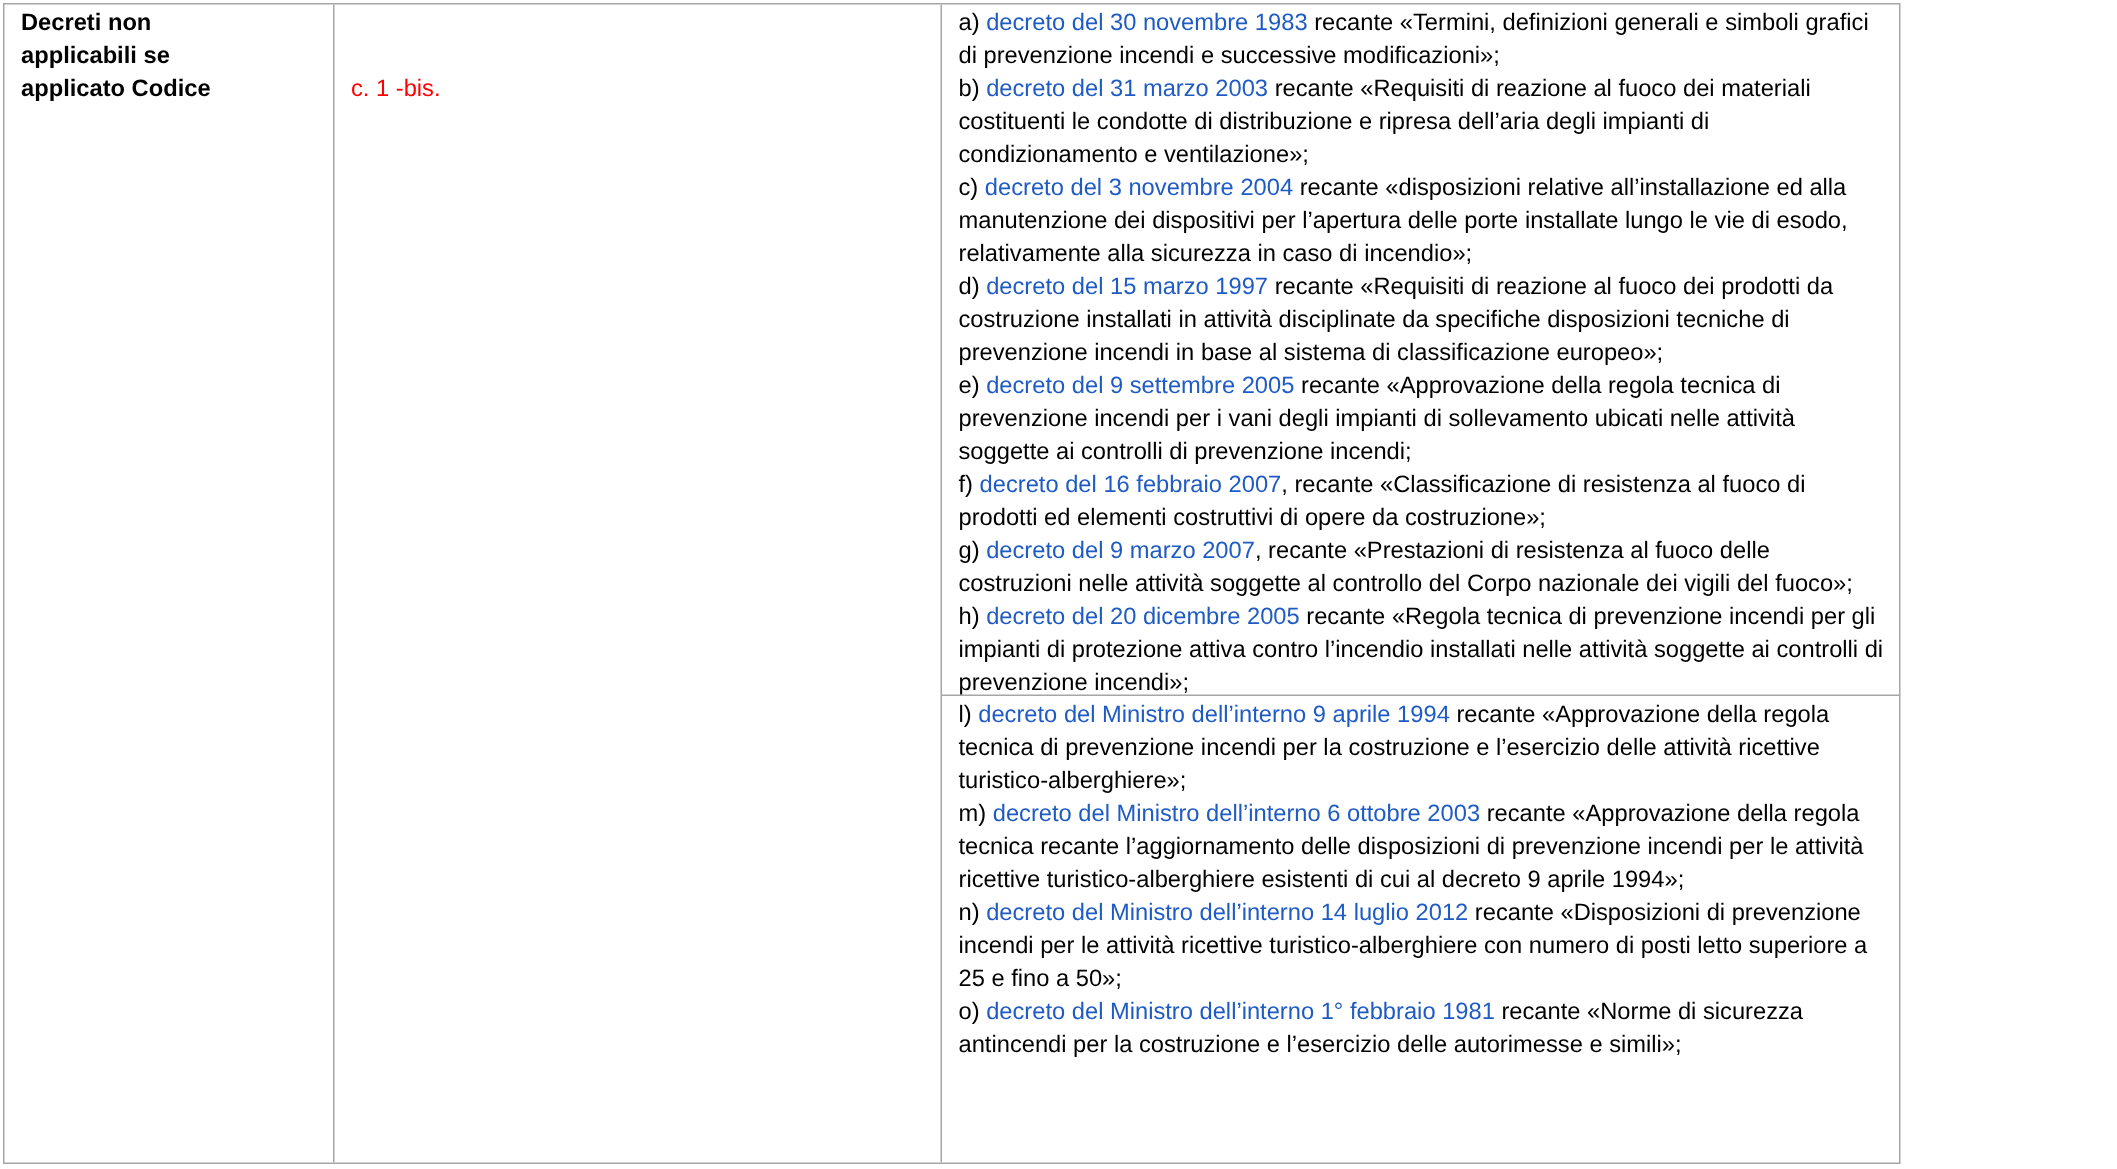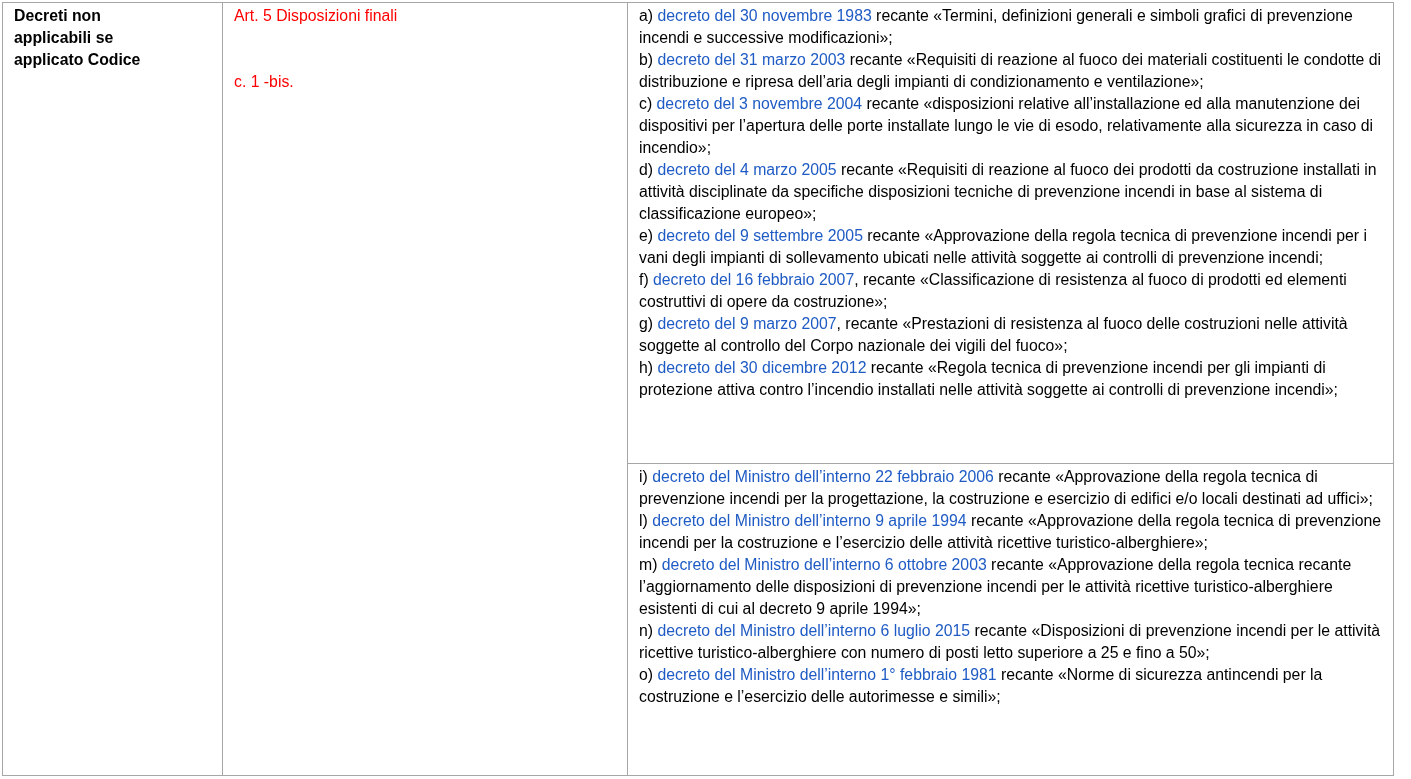--- a/index.html
+++ b/index.html
@@ -14,21 +14,21 @@
     width:1411px;height:779px;
     background:#ffffff;
     font-family:"Liberation Sans", sans-serif;
     font-size:15.8px;
     line-height:22px;
     color:var(--ink);
     overflow:hidden;
   }
   .doc-table{
     position:absolute;left:2px;top:2px;
-    width:1392px;height:774px;
+    width:1265px;height:774px;
     box-sizing:border-box;
     border:1px solid var(--border);
     display:grid;
     grid-template-columns:220px 405px 1fr;
     grid-template-rows:461px 1fr;
     background:#ffffff;
   }
   .cell{box-sizing:border-box;padding:2px 10px 2px 11px;overflow:hidden;}
   .cell-col1{grid-column:1;grid-row:1/3;border-right:1px solid var(--border);}
   .cell-col2{grid-column:2;grid-row:1/3;border-right:1px solid var(--border);color:var(--red);}
@@ -43,38 +43,36 @@
 <body>
 
 <div class="sheet">
   <div class="doc-table">
 
     <div class="cell cell-col1">
       <div class="row-heading">Decreti non applicabili se applicato Codice</div>
     </div>
 
     <div class="cell cell-col2">
-      <div>Art. 5 Disposizioni finali</div>
       <div class="red-gap"></div>
       <div>c. 1 -bis.</div>
     </div>
 
     <div class="cell cell-col3a">
       <div class="decree-item"><span>a) </span><a class="decree-link">decreto del 30 novembre 1983</a><span> recante «Termini, definizioni generali e simboli grafici di prevenzione incendi e successive modificazioni»;</span></div>
       <div class="decree-item"><span>b) </span><a class="decree-link">decreto del 31 marzo 2003</a><span> recante «Requisiti di reazione al fuoco dei materiali costituenti le condotte di distribuzione e ripresa dell’aria degli impianti di condizionamento e ventilazione»;</span></div>
       <div class="decree-item"><span>c) </span><a class="decree-link">decreto del 3 novembre 2004</a><span> recante «disposizioni relative all’installazione ed alla manutenzione dei dispositivi per l’apertura delle porte installate lungo le vie di esodo, relativamente alla sicurezza in caso di incendio»;</span></div>
-      <div class="decree-item"><span>d) </span><a class="decree-link">decreto del 4 marzo 2005</a><span> recante «Requisiti di reazione al fuoco dei prodotti da costruzione installati in attività disciplinate da specifiche disposizioni tecniche di prevenzione incendi in base al sistema di classificazione europeo»;</span></div>
+      <div class="decree-item"><span>d) </span><a class="decree-link">decreto del 15 marzo 1997</a><span> recante «Requisiti di reazione al fuoco dei prodotti da costruzione installati in attività disciplinate da specifiche disposizioni tecniche di prevenzione incendi in base al sistema di classificazione europeo»;</span></div>
       <div class="decree-item"><span>e) </span><a class="decree-link">decreto del 9 settembre 2005</a><span> recante «Approvazione della regola tecnica di prevenzione incendi per i vani degli impianti di sollevamento ubicati nelle attività soggette ai controlli di prevenzione incendi;</span></div>
       <div class="decree-item"><span>f) </span><a class="decree-link">decreto del 16 febbraio 2007</a><span>, recante «Classificazione di resistenza al fuoco di prodotti ed elementi costruttivi di opere da costruzione»;</span></div>
       <div class="decree-item"><span>g) </span><a class="decree-link">decreto del 9 marzo 2007</a><span>, recante «Prestazioni di resistenza al fuoco delle costruzioni nelle attività soggette al controllo del Corpo nazionale dei vigili del fuoco»;</span></div>
-      <div class="decree-item"><span>h) </span><a class="decree-link">decreto del 30 dicembre 2012</a><span> recante «Regola tecnica di prevenzione incendi per gli impianti di protezione attiva contro l’incendio installati nelle attività soggette ai controlli di prevenzione incendi»;</span></div>
+      <div class="decree-item"><span>h) </span><a class="decree-link">decreto del 20 dicembre 2005</a><span> recante «Regola tecnica di prevenzione incendi per gli impianti di protezione attiva contro l’incendio installati nelle attività soggette ai controlli di prevenzione incendi»;</span></div>
     </div>
 
     <div class="cell cell-col3b">
-      <div class="decree-item"><span>i) </span><a class="decree-link">decreto del Ministro dell’interno 22 febbraio 2006</a><span> recante «Approvazione della regola tecnica di prevenzione incendi per la progettazione, la costruzione e esercizio di edifici e/o locali destinati ad uffici»;</span></div>
       <div class="decree-item"><span>l) </span><a class="decree-link">decreto del Ministro dell’interno 9 aprile 1994</a><span> recante «Approvazione della regola tecnica di prevenzione incendi per la costruzione e l’esercizio delle attività ricettive turistico-alberghiere»;</span></div>
       <div class="decree-item"><span>m) </span><a class="decree-link">decreto del Ministro dell’interno 6 ottobre 2003</a><span> recante «Approvazione della regola tecnica recante l’aggiornamento delle disposizioni di prevenzione incendi per le attività ricettive turistico-alberghiere esistenti di cui al decreto 9 aprile 1994»;</span></div>
-      <div class="decree-item"><span>n) </span><a class="decree-link">decreto del Ministro dell’interno 6 luglio 2015</a><span> recante «Disposizioni di prevenzione incendi per le attività ricettive turistico-alberghiere con numero di posti letto superiore a 25 e fino a 50»;</span></div>
+      <div class="decree-item"><span>n) </span><a class="decree-link">decreto del Ministro dell’interno 14 luglio 2012</a><span> recante «Disposizioni di prevenzione incendi per le attività ricettive turistico-alberghiere con numero di posti letto superiore a 25 e fino a 50»;</span></div>
       <div class="decree-item"><span>o) </span><a class="decree-link">decreto del Ministro dell’interno 1° febbraio 1981</a><span> recante «Norme di sicurezza antincendi per la costruzione e l’esercizio delle autorimesse e simili»;</span></div>
     </div>
 
   </div>
 </div>
 
 </body></html>

